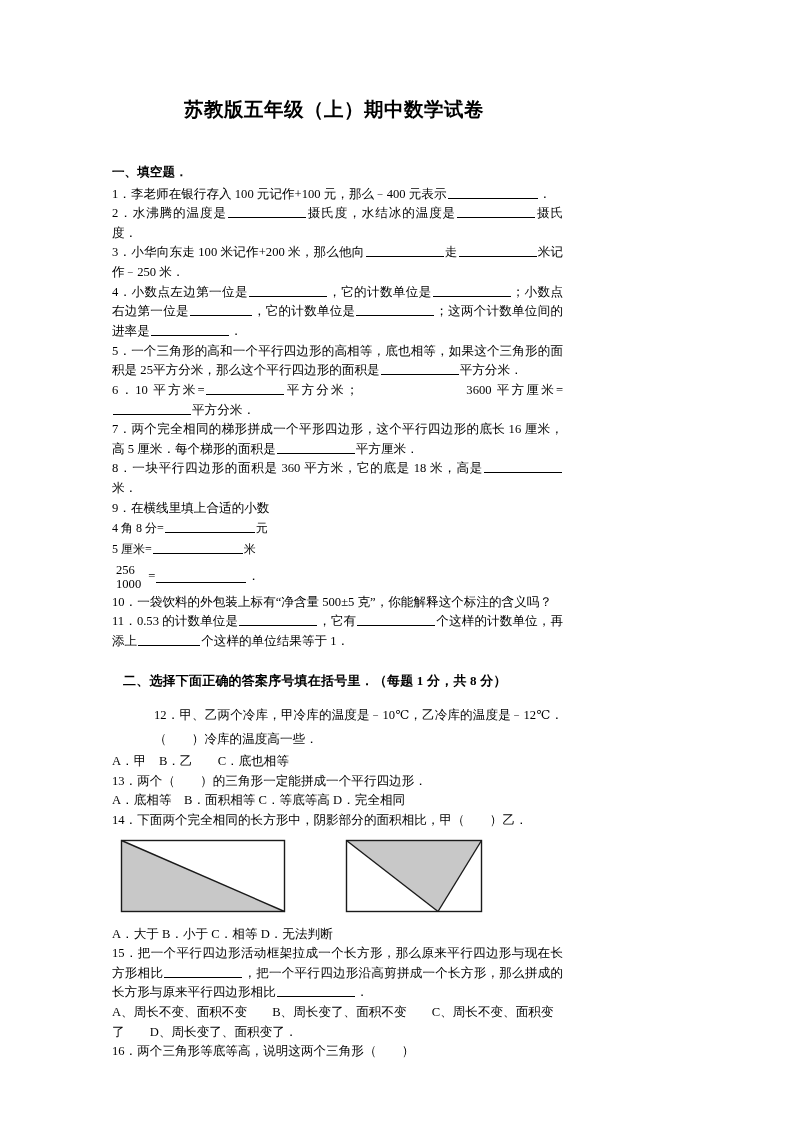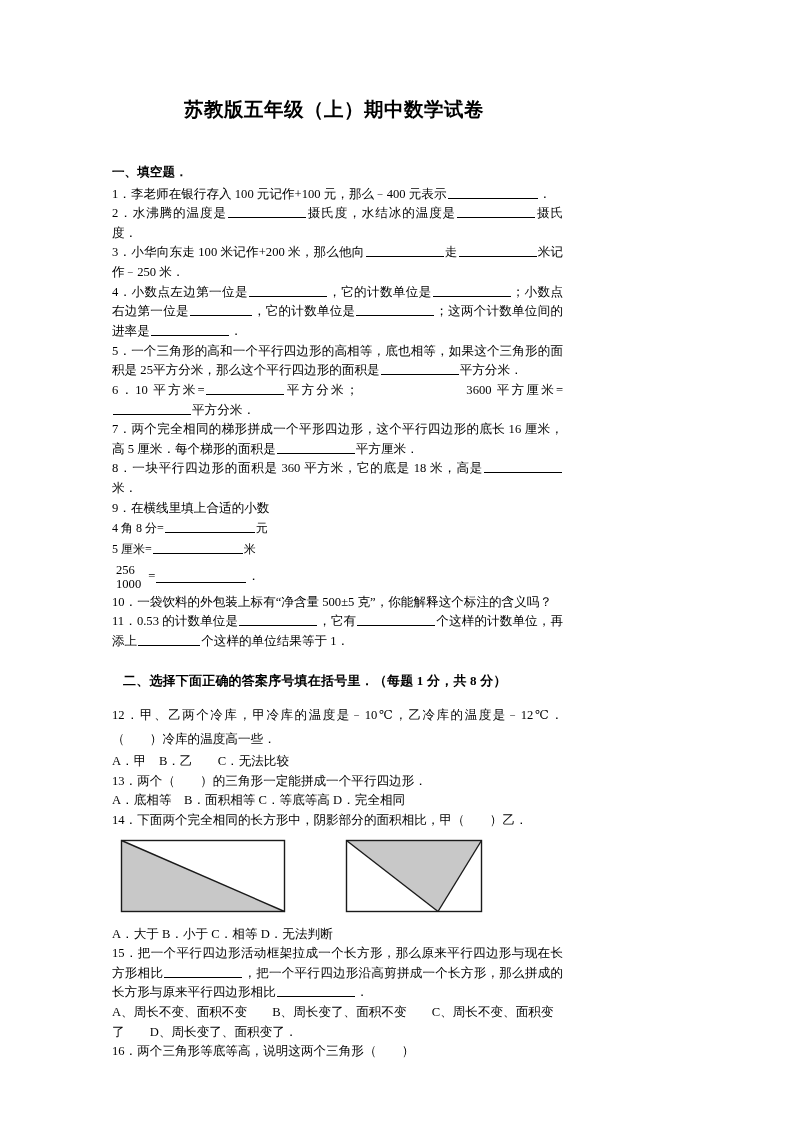--- a/index.html
+++ b/index.html
@@ -50,21 +50,21 @@
     letter-spacing: 0.2px;
     margin-left: 11px;
   }
   .q {
     font-size: 12.6px;
     line-height: 1.56;
     margin: 0;
     text-align: justify;
     text-justify: inter-character;
   }
-  .q.loose { line-height: 1.95; }
+  .q.loose { line-height: 1.95; margin-left: 42px; }
   .blank {
     display: inline-block;
     border-bottom: 1px solid #000;
     height: 0.95em;
     vertical-align: -1px;
     margin: 0 1px;
   }
   .b-md  { width: 62px; }
   .b-lg  { width: 78px; }
   .b-xl  { width: 90px; }
@@ -183,21 +183,21 @@
     <p class="q">
       <span>11．</span><span>0.53 的计数单位是</span><span class="blank b-lg"></span><span>，它有</span><span class="blank b-lg"></span><span>个这样的计数单位，再添上</span><span class="blank b-md"></span><span>个这样的单位结果等于 1．</span>
     </p>
 
     <p class="section-head two">二、选择下面正确的答案序号填在括号里．（每题 1 分，共 8 分）</p>
 
     <p class="q loose">
       <span>12．</span><span>甲、乙两个冷库，甲冷库的温度是﹣10℃，乙冷库的温度是﹣12℃．（　　）冷库的温</span><span>度高一些．</span>
     </p>
 
-    <p class="choices">A．甲　B．乙　　C．无法比较</p>
+    <p class="choices">A．甲　B．乙　　C．底也相等</p>
 
     <p class="q">
       <span>13．</span><span>两个（　　）的三角形一定能拼成一个平行四边形．</span>
     </p>
 
     <p class="choices">A．底相等　B．面积相等 C．等底等高 D．完全相同</p>
 
     <p class="q">
       <span>14．</span><span>下面两个完全相同的长方形中，阴影部分的面积相比，甲（　　）乙．</span>
     </p>

